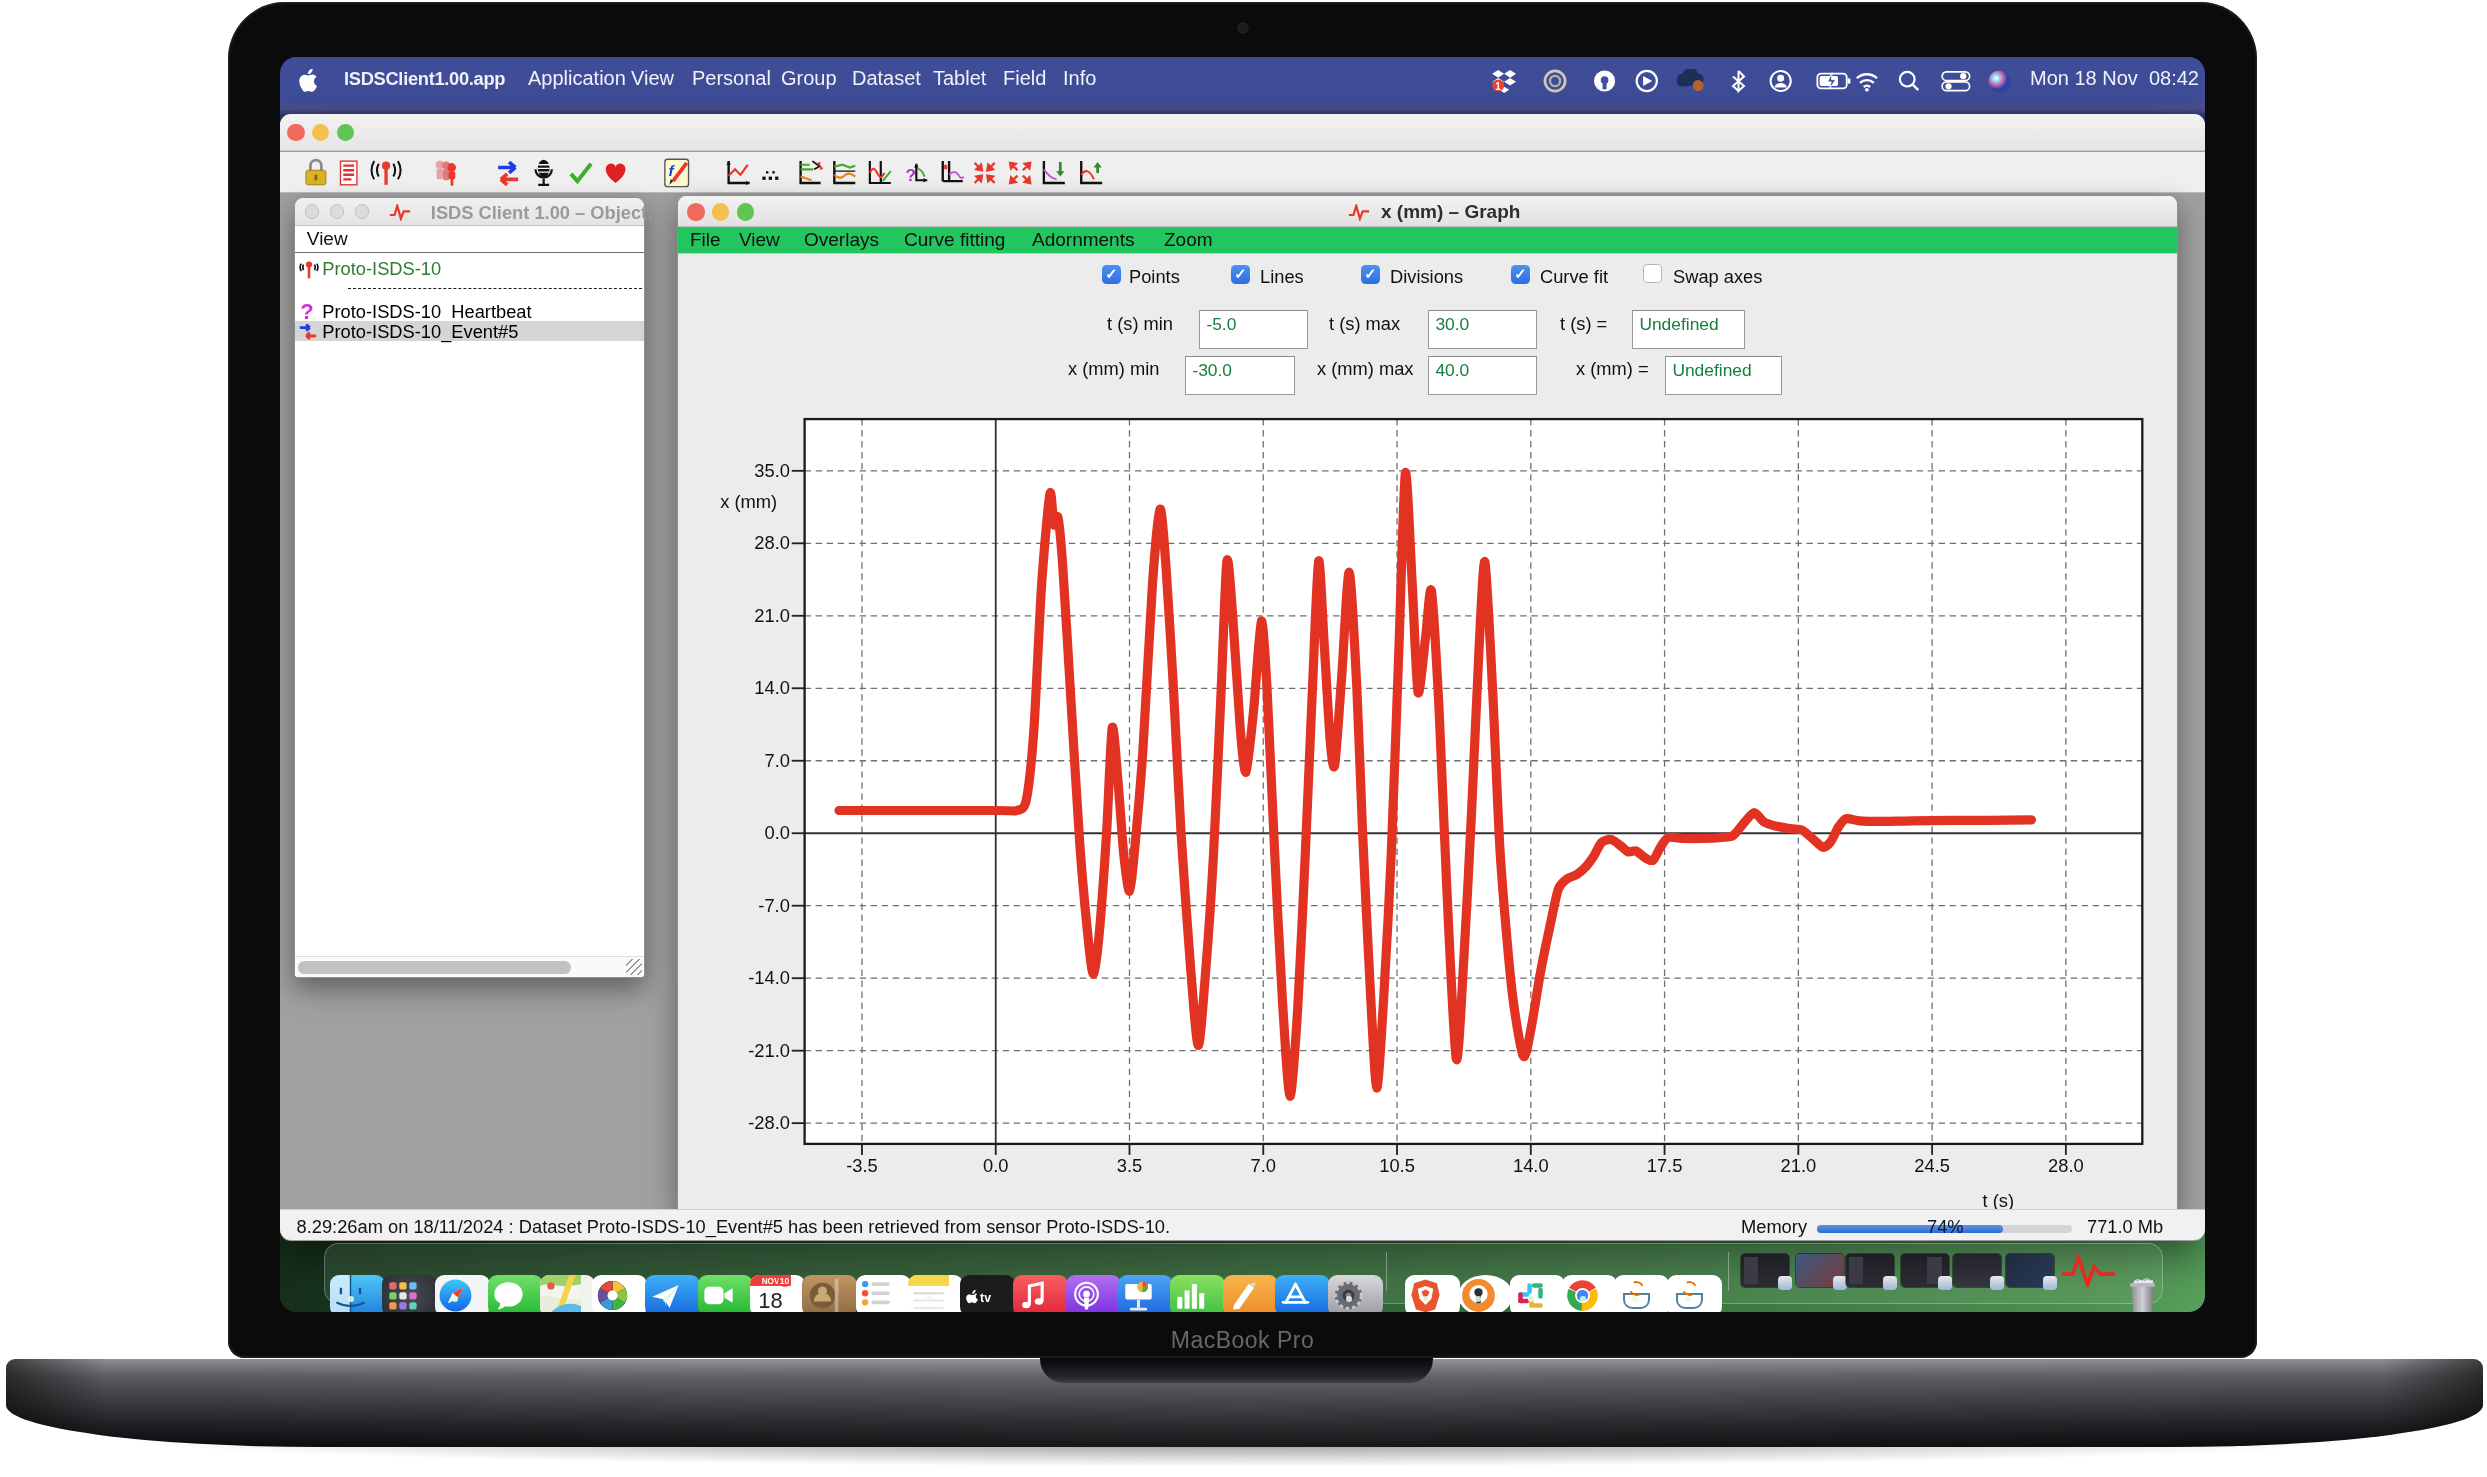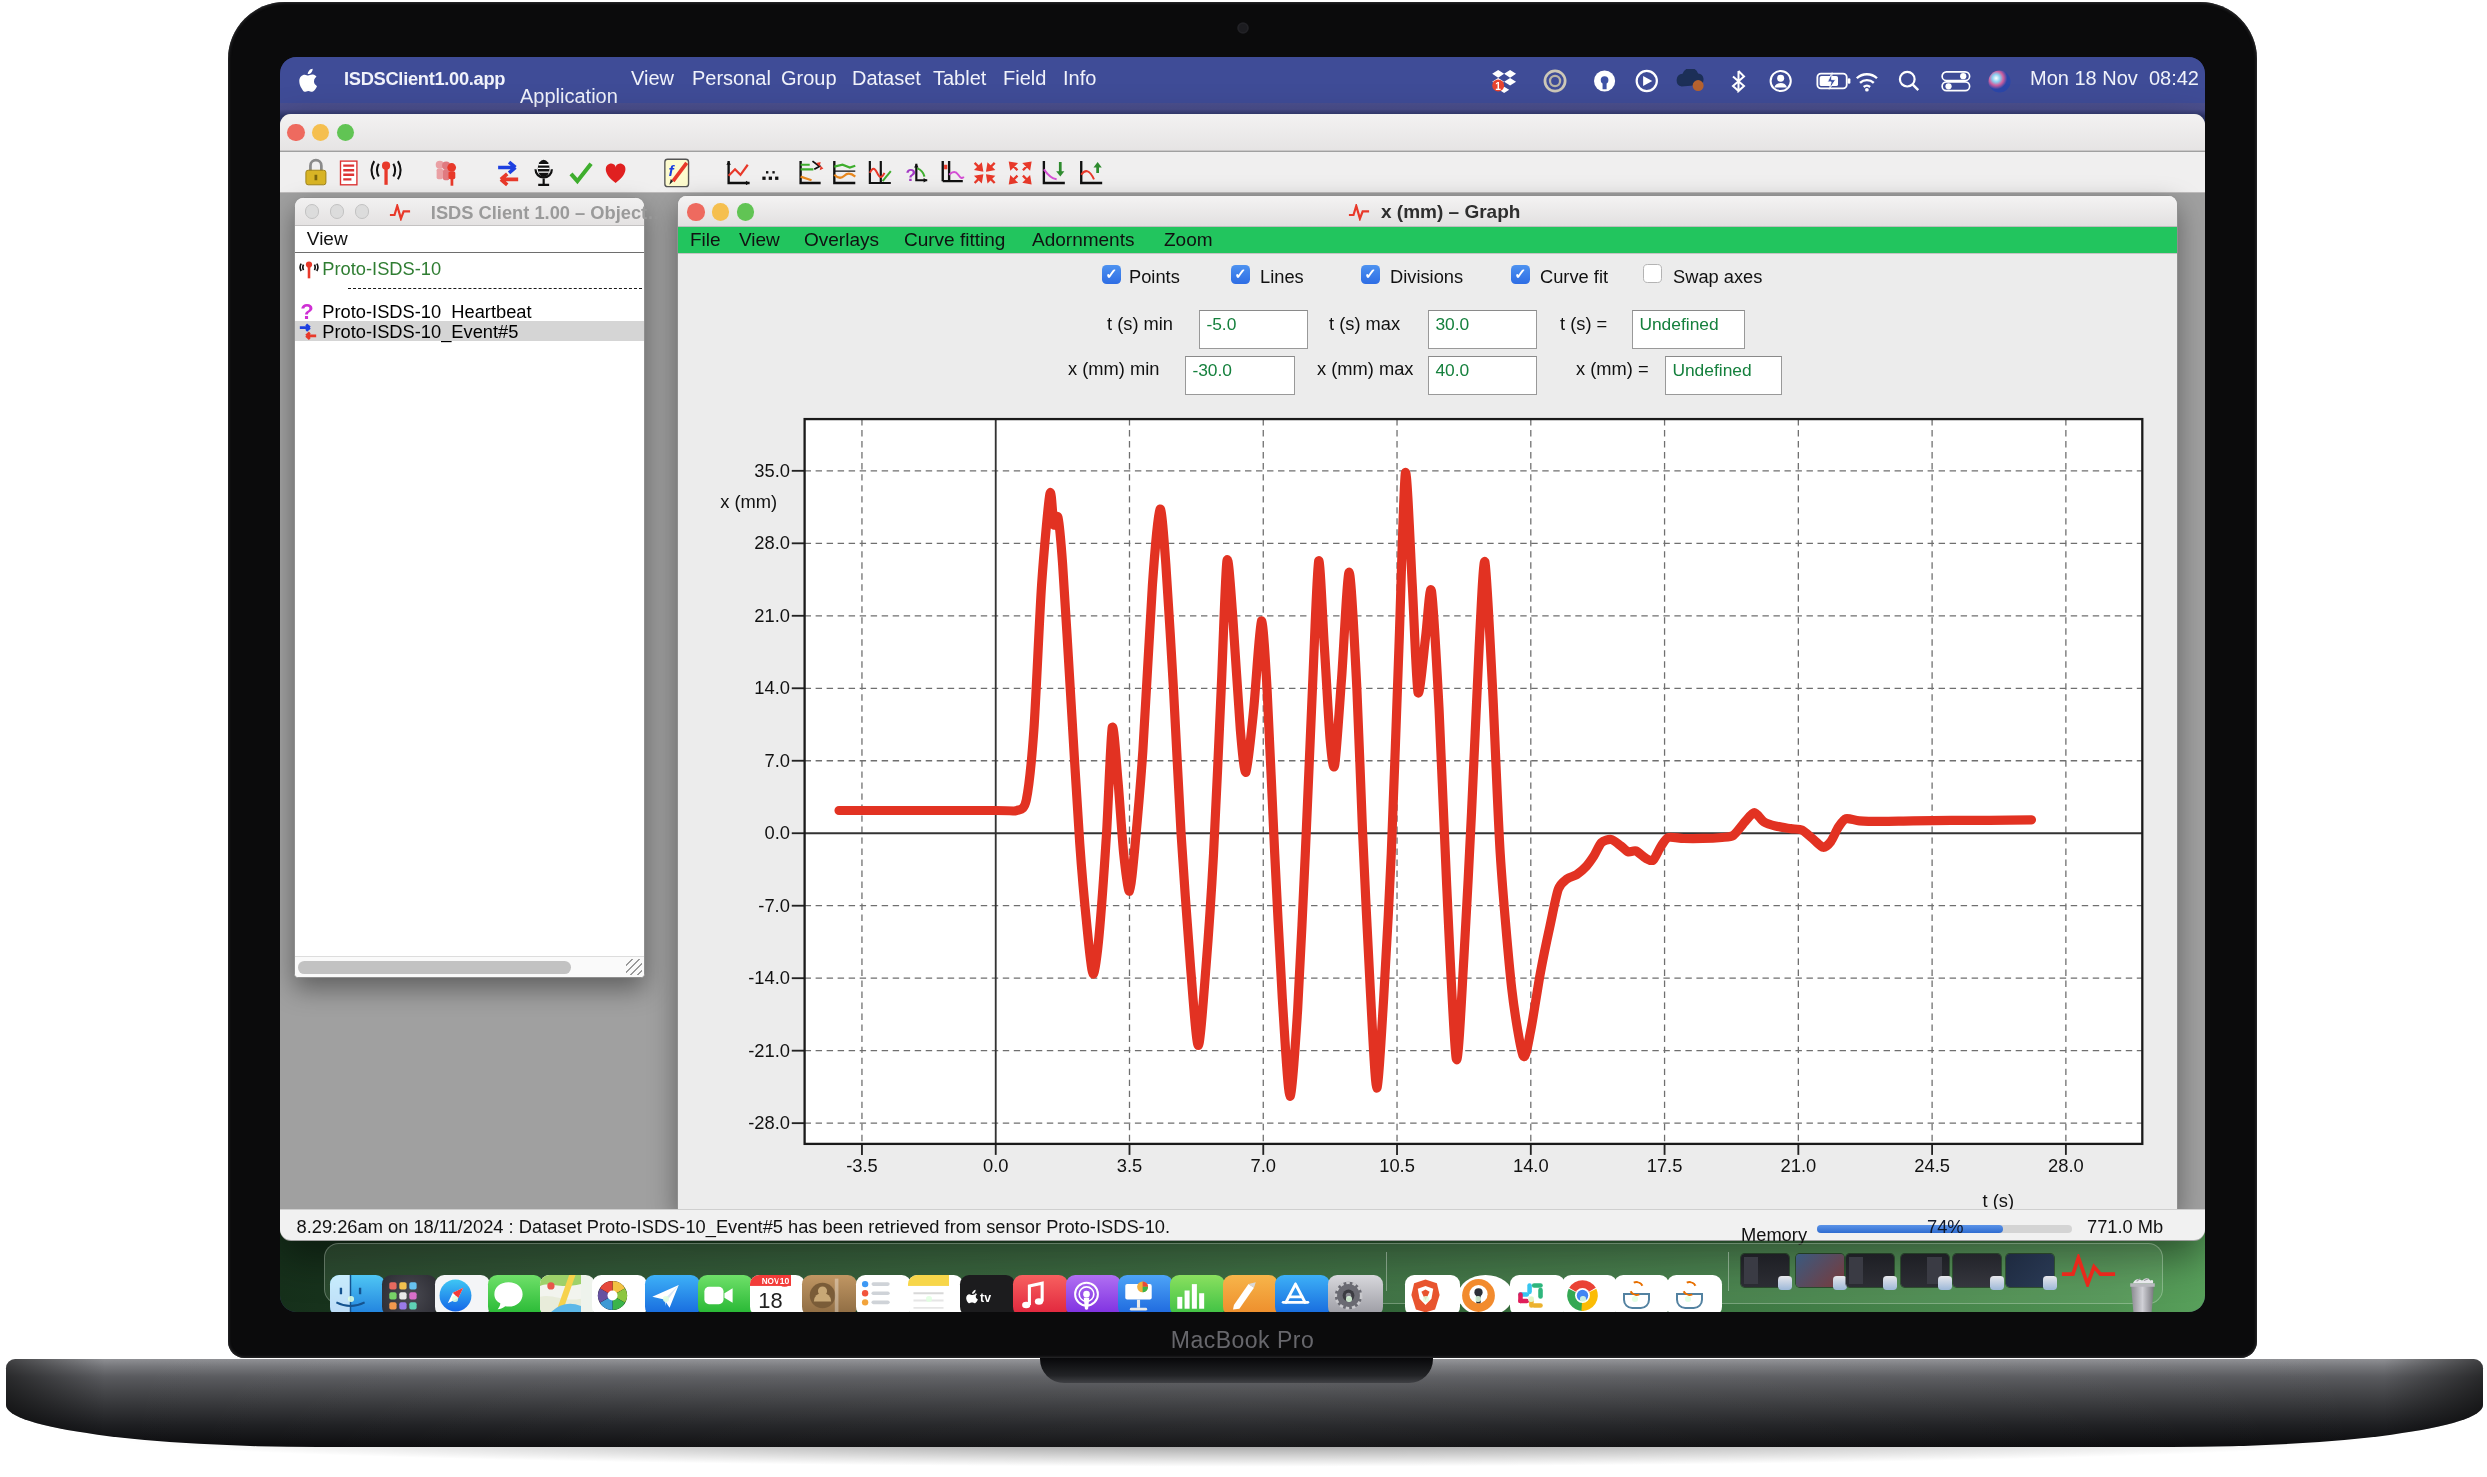--- a/index.html
+++ b/index.html
@@ -20,21 +20,21 @@
 #menubar{position:absolute;left:0;top:0;width:1925px;height:46px;background:#3f4c97;color:#f0f2fa;font-size:20px;}
 #menubar .mi{position:absolute;top:10px;white-space:nowrap;}
 
 #mainwin{position:absolute;left:0px;top:57px;width:1925px;height:1127px;border-radius:11px;background:#a0a0a0;box-shadow:0 16.5px 41px rgba(0,0,0,.45);}
 #mtitle{position:absolute;left:0;top:0;width:1925px;height:37px;border-radius:11px 11px 0 0;background:linear-gradient(180deg,#f3f2f2,#e6e4e4);border-bottom:0.9px solid #c9c7c7;}
 #mtitle .tl{position:absolute;top:10px;width:17.4px;height:17.4px;border-radius:50%;}
 #mtitletext{position:absolute;left:0;top:7.3px;width:100%;text-align:center;font-weight:bold;font-size:19px;color:#3c3c3c;}
 #toolbar{position:absolute;left:0;top:38px;width:1925px;height:41px;background:#f0efef;border-bottom:0.9px solid #bdbbbb;}
 #statusbar{position:absolute;left:0;top:1095px;width:1925px;height:31px;border-radius:0 0 11px 11px;background:#f1f1f1;border-top:0.9px solid #cfcfcf;}
 #stattext{position:absolute;left:16.5px;top:5.5px;font-size:18.3px;color:#111;}
-#memlab{position:absolute;left:1461px;top:6.4px;font-size:18.3px;color:#111;margin-top:8px;}
+#memlab{position:absolute;left:1461px;top:6.4px;font-size:18.3px;color:#111;}
 #membar{position:absolute;left:1537px;top:14.7px;width:255px;height:8.3px;border-radius:4.6px;background:#d4d4d4;}
 #memfill{position:absolute;left:0;top:0;width:186px;height:8.3px;border-radius:4.6px;background:linear-gradient(180deg,#5b93e8,#2f6cd0);}
 #mempct{position:absolute;left:1647px;top:6.4px;font-size:18.3px;color:#0f172a;}
 #memval{position:absolute;left:1807px;top:6.4px;font-size:18.3px;color:#111;}
 
 #objwin{position:absolute;left:13.8px;top:83px;width:351px;height:781px;background:#fff;border-radius:9.2px 9.2px 3.7px 3.7px;box-shadow:0 11px 26px rgba(0,0,0,.4);border:0.9px solid #8f8f8f;}
 #objtitle{position:absolute;left:0;top:0;width:100%;height:27.5px;border-radius:8.3px 8.3px 0 0;background:linear-gradient(180deg,#f2f1f1,#e4e2e2);border-bottom:0.9px solid #c4c2c2;}
 #objtitle .tl{position:absolute;top:6.4px;width:14.7px;height:14.7px;border-radius:50%;background:#dcdcdc;border:0.9px solid #c2c2c2;}
 #objtitletext{position:absolute;left:136px;top:3.7px;font-size:18.3px;color:#9a9a9a;font-weight:bold;white-space:nowrap;overflow:hidden;width:229px;}
 #objview{position:absolute;left:0;top:27.5px;width:100%;height:27px;background:#fff;border-bottom:1.8px solid #6e6e6e;}
@@ -76,21 +76,21 @@
   <div id="lid"></div>
   <div id="cam"></div>
   <div id="screen">
     <div id="wpstrip"></div>
     <div id="wpbottom"></div>
     <div id="menubar">
       <svg class="abs" style="left:18.3px;top:11px;" width="20" height="24" viewBox="0 0 22 26">
         <path fill="#fff" d="M11.2 6.5c1.1 0 2.6-.8 3.5-1.8.8-.9 1.4-2.2 1.4-3.5 0-.2 0-.4-.1-.5-1.3.1-2.9.9-3.8 2-.8.8-1.5 2.1-1.5 3.4 0 .2.1.4.1.4.1 0 .3 0 .4 0zM7.3 26c1.5 0 2.2-1 4.1-1 1.9 0 2.3 1 4 1 1.7 0 2.8-1.5 3.8-3 1.2-1.7 1.7-3.4 1.7-3.5 0-.1-3.3-1.4-3.3-5.2 0-3.3 2.6-4.8 2.8-4.9-1.6-2.4-4.1-2.4-4.8-2.4-1.8 0-3.3 1.1-4.3 1.1-1 0-2.3-1-3.9-1-3 0-6 2.5-6 7.1 0 2.9 1.1 5.9 2.5 7.9C5 24.1 6.1 26 7.3 26z"></path>
       </svg>
       <div class="mi" style="left:64px;font-weight:bold;font-size:18.3px;letter-spacing:-0.3px;top:11px;">ISDSClient1.00.app</div>
-      <div class="mi" style="left:240px;margin-top:18px;">Application</div>
+      <div class="mi" style="left:248px;">Application</div>
       <div class="mi" style="left:351px;">View</div>
       <div class="mi" style="left:412px;">Personal</div>
       <div class="mi" style="left:501px;">Group</div>
       <div class="mi" style="left:572px;">Dataset</div>
       <div class="mi" style="left:653px;">Tablet</div>
       <div class="mi" style="left:723px;">Field</div>
       <div class="mi" style="left:783px;">Info</div>
       <svg class="abs" style="left:1209px;top:12px;font-size:22px" width="532" height="24" viewBox="0 0 580 26">
 
         <g fill="#fff">

